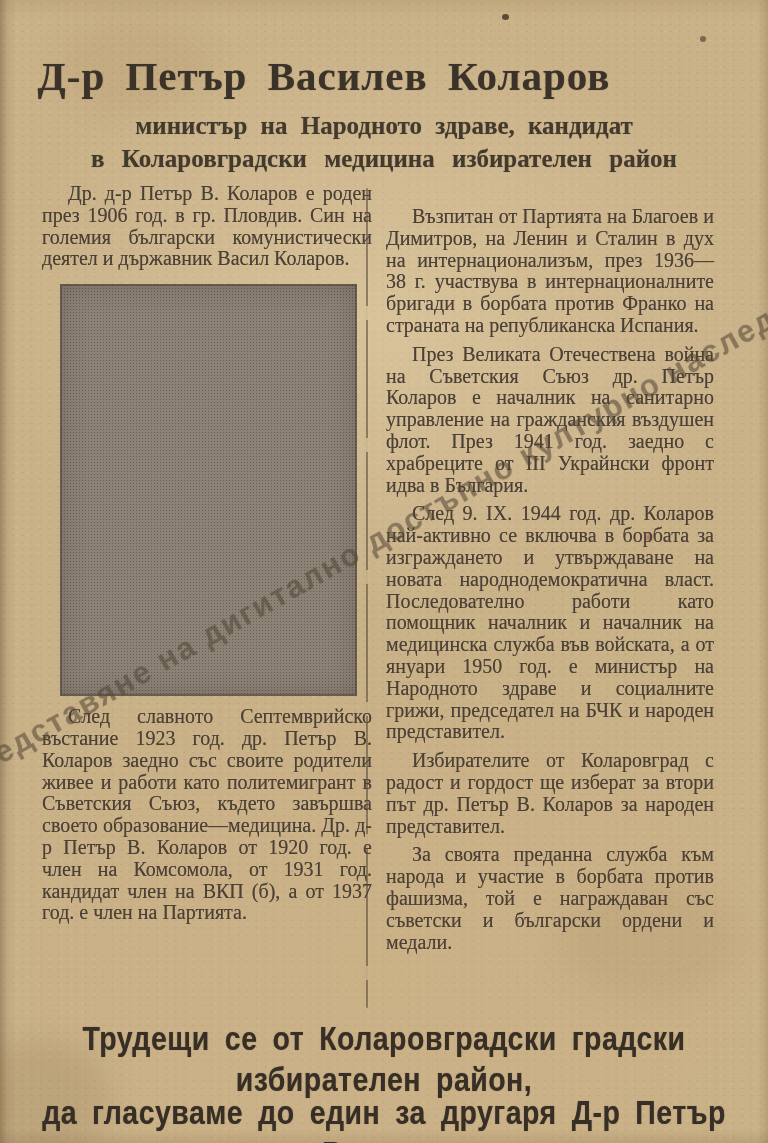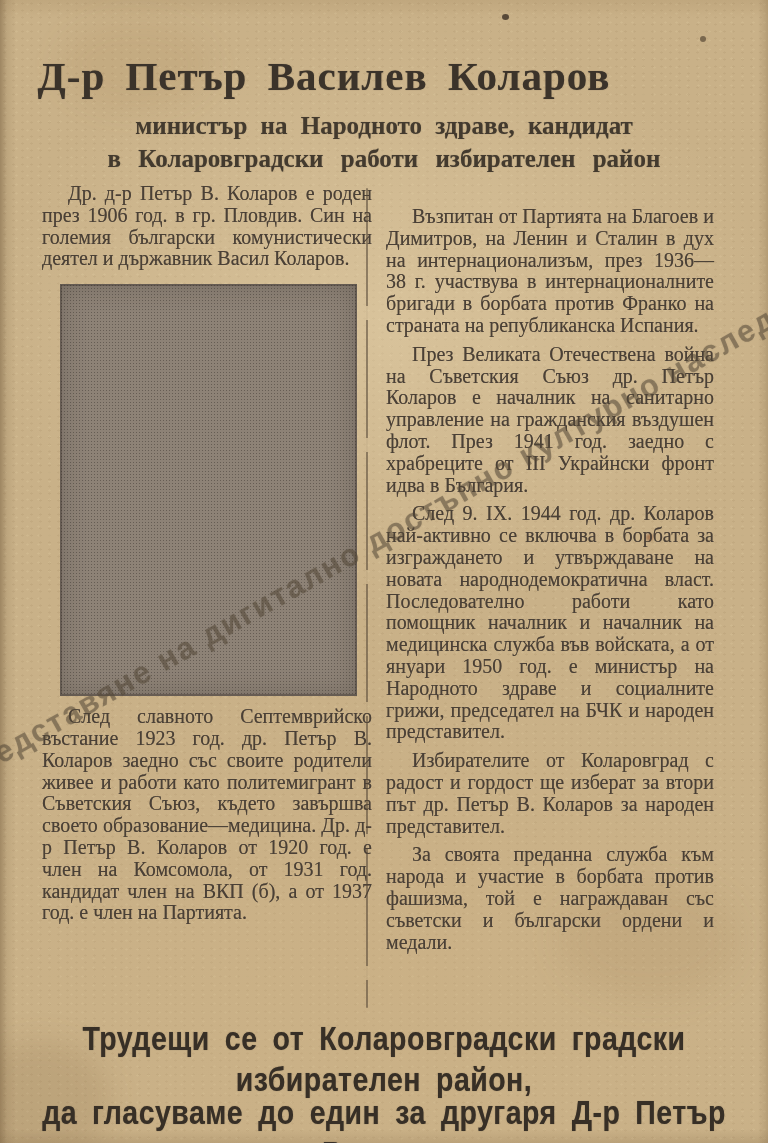--- a/index.html
+++ b/index.html
@@ -109,21 +109,21 @@
   <div class="stain" style="left:646px;top:534px;width:7px;height:7px;background:rgba(140,80,45,.55);filter:blur(.8px);"></div>
   <div class="stain" style="left:60px;top:20px;width:150px;height:90px;background:rgba(160,118,66,.10);filter:blur(14px);"></div>
   <div class="stain" style="left:560px;top:880px;width:180px;height:120px;background:rgba(150,115,70,.12);filter:blur(16px);"></div>
   <div class="stain" style="left:-30px;top:1040px;width:140px;height:120px;background:rgba(110,85,52,.14);filter:blur(14px);"></div>
 
   <div class="watermark">представяне на дигитално достъпно културно наследство</div>
 
   <div class="header">
     <div class="title">Д-р Петър Василев Коларов</div>
     <div class="subtitle s1">министър на Народното здраве, кандидат</div>
-    <div class="subtitle s2">в Коларовградски работи избирателен район</div>
+    <div class="subtitle s2">в Коларовградски медицина избирателен район</div>
   </div>
 
   <div class="col col-left">
     <p>Др. д-р Петър В. Коларов е роден през 1906 год. в гр. Пловдив. Син на големия български комунистически деятел и държавник Васил Коларов.</p>
     <div class="photo-frame">
       <div class="photo-art"></div>
       <div class="halftone"></div>
     </div>
     <p>След славното Септемврийско въстание 1923 год. др. Петър В. Коларов заедно със своите родители живее и работи като политемигрант в Съветския Съюз, където завършва своето образование—медицина. Др. д-р Петър В. Коларов от 1920 год. е член на Комсомола, от 1931 год. кандидат член на ВКП (б), а от 1937 год. е член на Партията.</p>
   </div>

